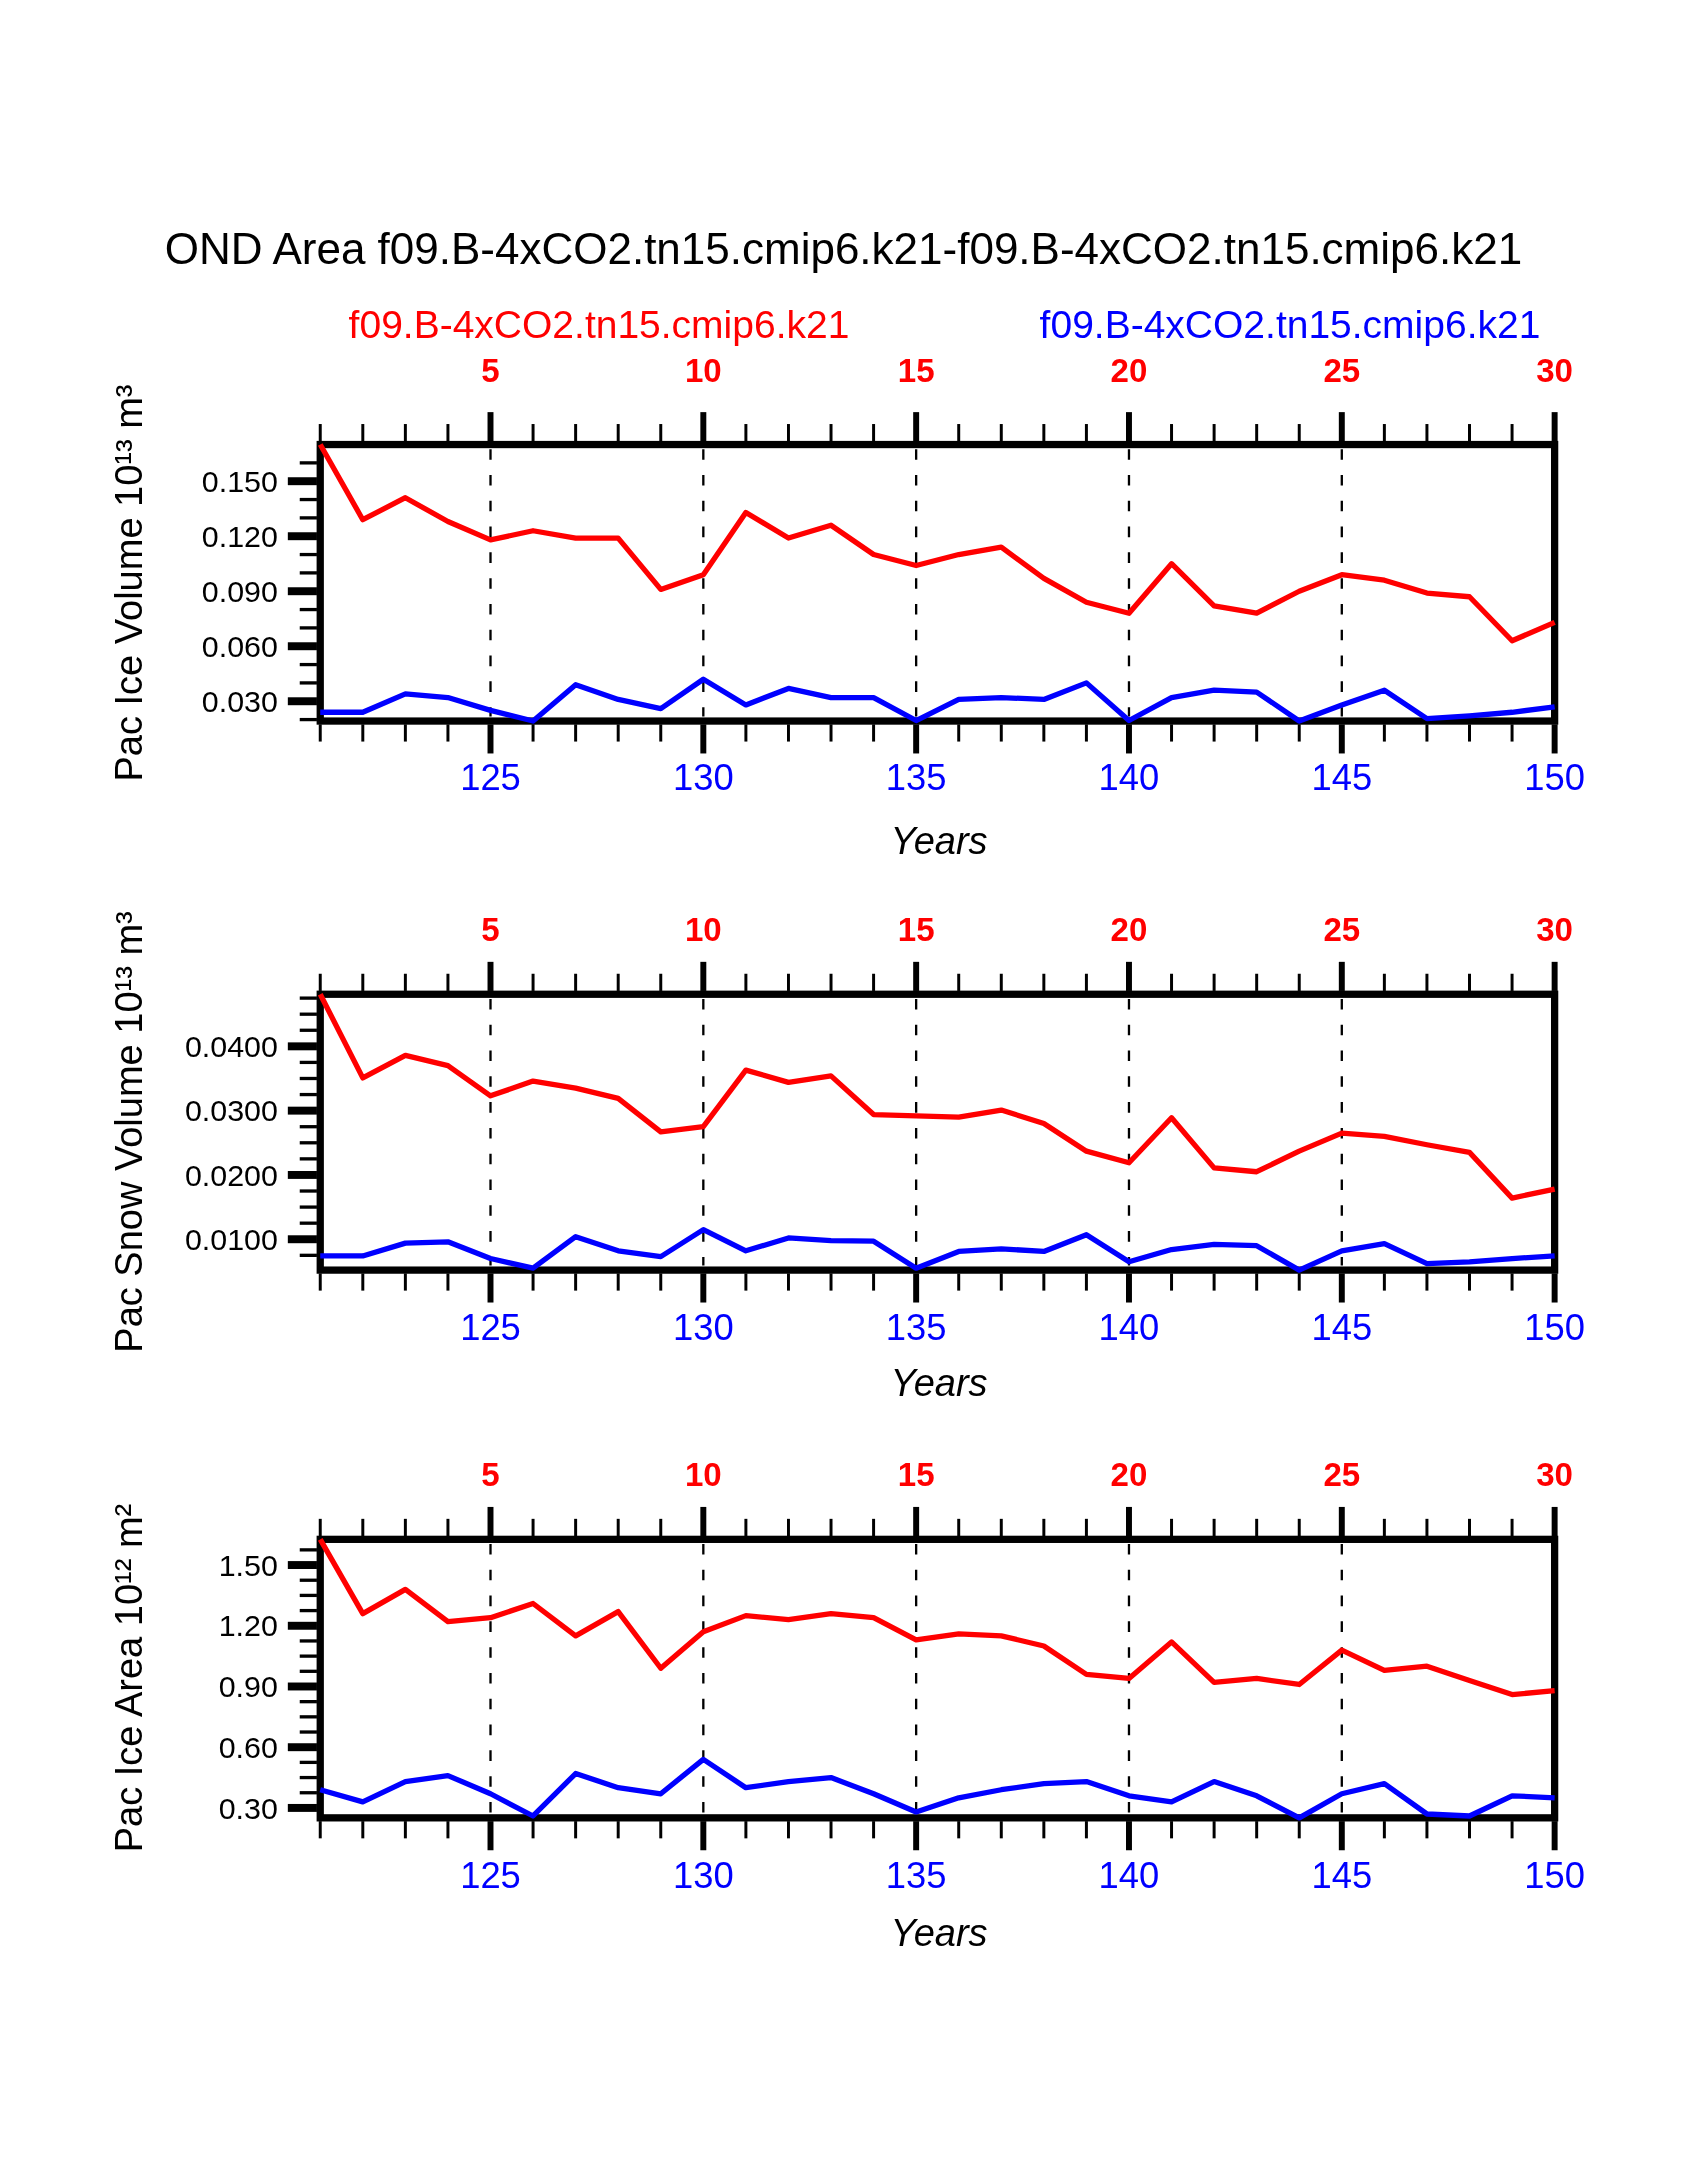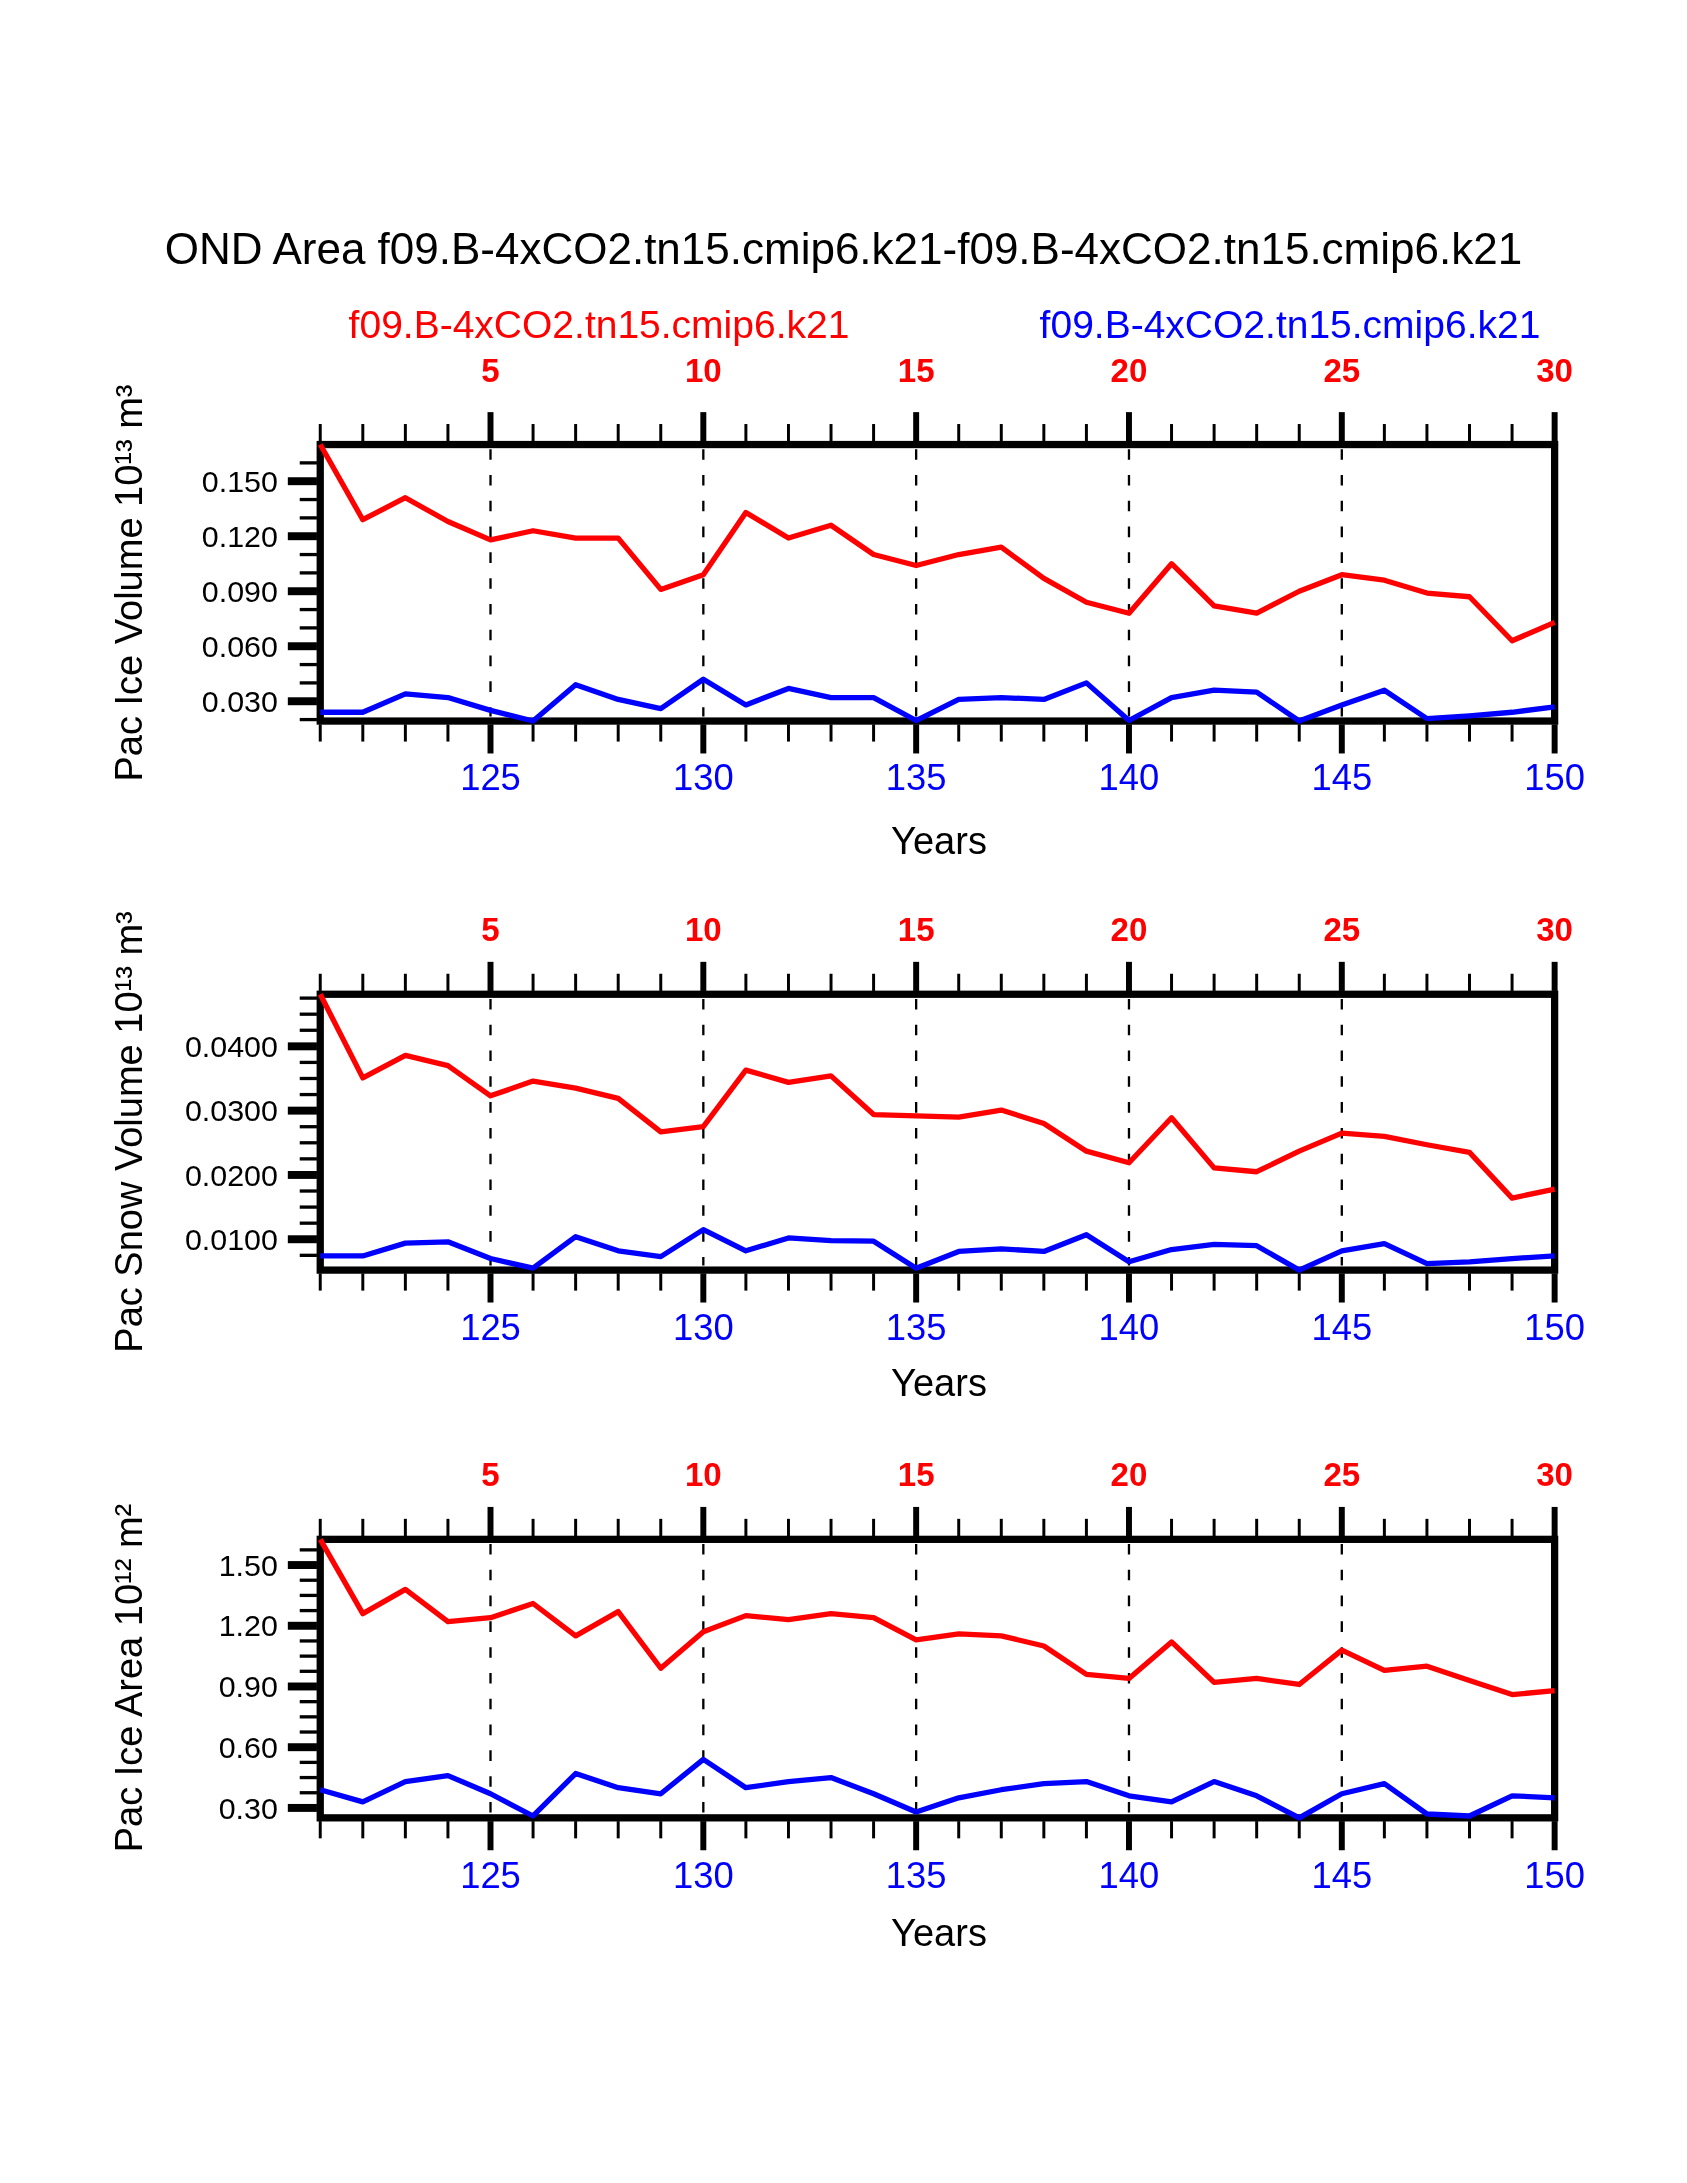--- a/index.html
+++ b/index.html
@@ -7,21 +7,21 @@
         font-family:"Liberation Sans",sans-serif;overflow:hidden;}
   .page svg{position:absolute;left:0;top:0;}
   svg text{font-family:"Liberation Sans",sans-serif;}
   .fig-title{position:absolute;left:0;width:1687px;text-align:center;
              font-size:44px;color:#000;white-space:nowrap;}
   .legend-label{position:absolute;transform:translateX(-50%);
                 font-size:39px;white-space:nowrap;}
   .y-axis-title{position:absolute;transform:translate(-50%,-50%) rotate(-90deg);
                 font-size:38px;color:#000;white-space:nowrap;}
   .x-axis-title{position:absolute;transform:translateX(-50%);
-                font-size:38px;color:#000;white-space:nowrap;}
+                font-size:38px;color:#000;white-space:nowrap;font-style:italic;}
 </style>
 </head>
 <body>
 
 <div class="page">
 
   <svg id="charts" width="1687" height="2183" viewBox="0 0 2550 3300">
       <g>
         <line x1="741.3793103448276" x2="741.3793103448276" y1="679" y2="1083" stroke="#000" stroke-width="3.5" stroke-dasharray="16 23"></line>
         <line x1="1063.103448275862" x2="1063.103448275862" y1="679" y2="1083" stroke="#000" stroke-width="3.5" stroke-dasharray="16 23"></line>

